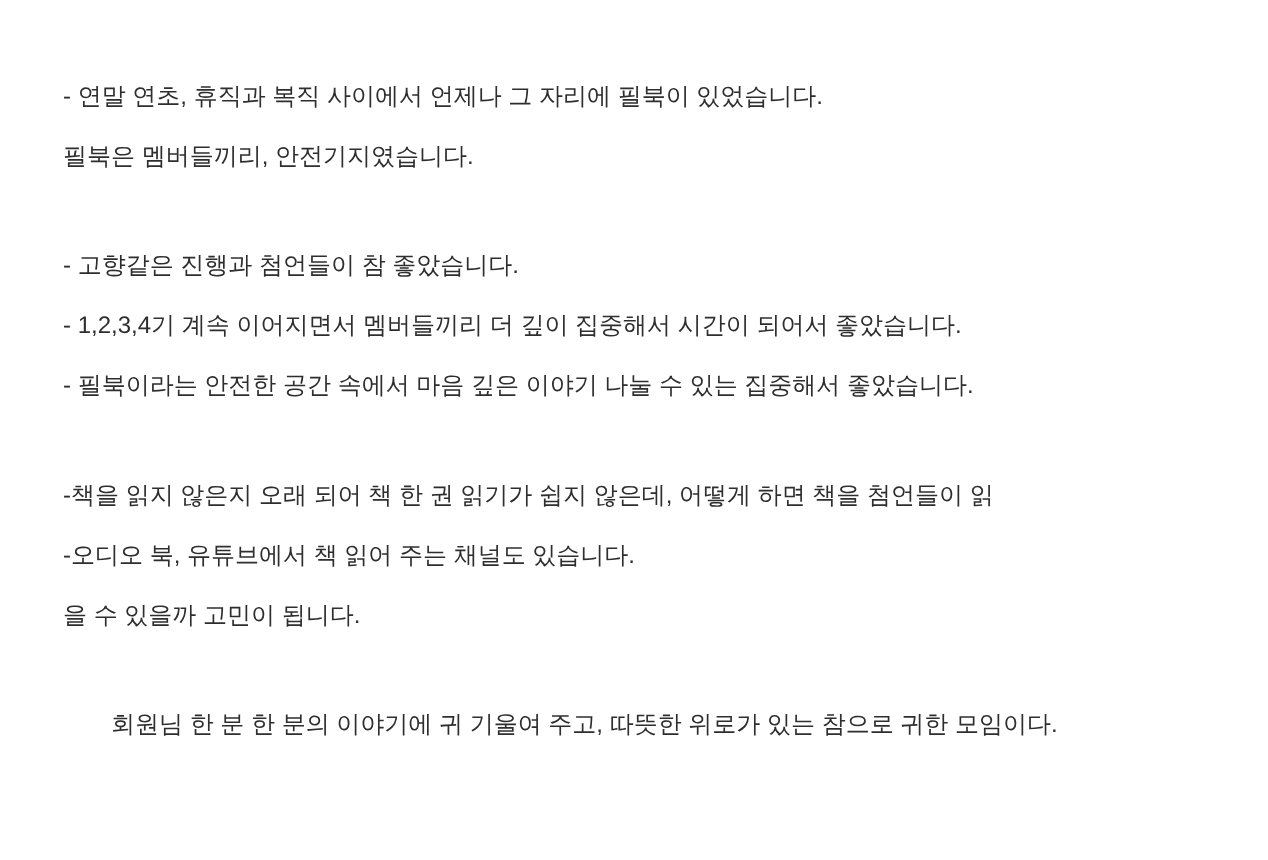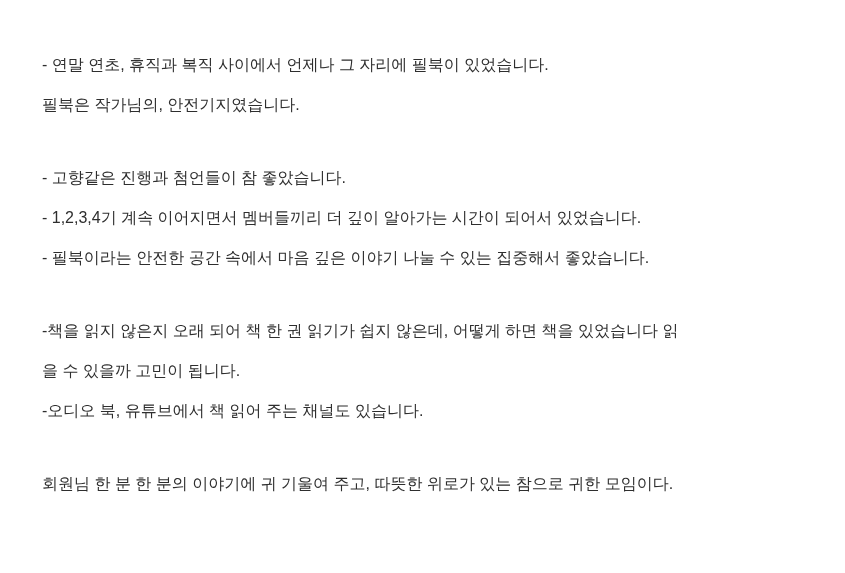--- a/index.html
+++ b/index.html
@@ -20,45 +20,46 @@
     font-size: 16px;
     line-height: 40px;
     color: #2e2e2e;
     -webkit-font-smoothing: antialiased;
   }
   .para {
     margin: 0 0 33px 0;
   }
   .para:last-child {
     margin-bottom: 0;
+    margin-left: 32px;
   }
   .line {
     white-space: nowrap;
     height: 40px;
   }
 </style>
 </head>
 <body>
 
 <div class="content">
 
   <div class="para">
     <div class="line">- 연말 연초, 휴직과 복직 사이에서 언제나 그 자리에 필북이 있었습니다.</div>
-    <div class="line">필북은 작가님의, 안전기지였습니다.</div>
+    <div class="line">필북은 멤버들끼리, 안전기지였습니다.</div>
   </div>
 
   <div class="para">
     <div class="line">- 고향같은 진행과 첨언들이 참 좋았습니다.</div>
-    <div class="line">- 1,2,3,4기 계속 이어지면서 멤버들끼리 더 깊이 알아가는 시간이 되어서 있었습니다.</div>
+    <div class="line">- 1,2,3,4기 계속 이어지면서 멤버들끼리 더 깊이 집중해서 시간이 되어서 좋았습니다.</div>
     <div class="line">- 필북이라는 안전한 공간 속에서 마음 깊은 이야기 나눌 수 있는 집중해서 좋았습니다.</div>
   </div>
 
   <div class="para">
-    <div class="line">-책을 읽지 않은지 오래 되어 책 한 권 읽기가 쉽지 않은데, 어떻게 하면 책을 있었습니다 읽</div>
+    <div class="line">-책을 읽지 않은지 오래 되어 책 한 권 읽기가 쉽지 않은데, 어떻게 하면 책을 첨언들이 읽</div>
+    <div class="line">-오디오 북, 유튜브에서 책 읽어 주는 채널도 있습니다.</div>
     <div class="line">을 수 있을까 고민이 됩니다.</div>
-    <div class="line">-오디오 북, 유튜브에서 책 읽어 주는 채널도 있습니다.</div>
   </div>
 
   <div class="para">
     <div class="line">회원님 한 분 한 분의 이야기에 귀 기울여 주고, 따뜻한 위로가 있는 참으로 귀한 모임이다.</div>
   </div>
 
 </div>
 
 </body></html>

